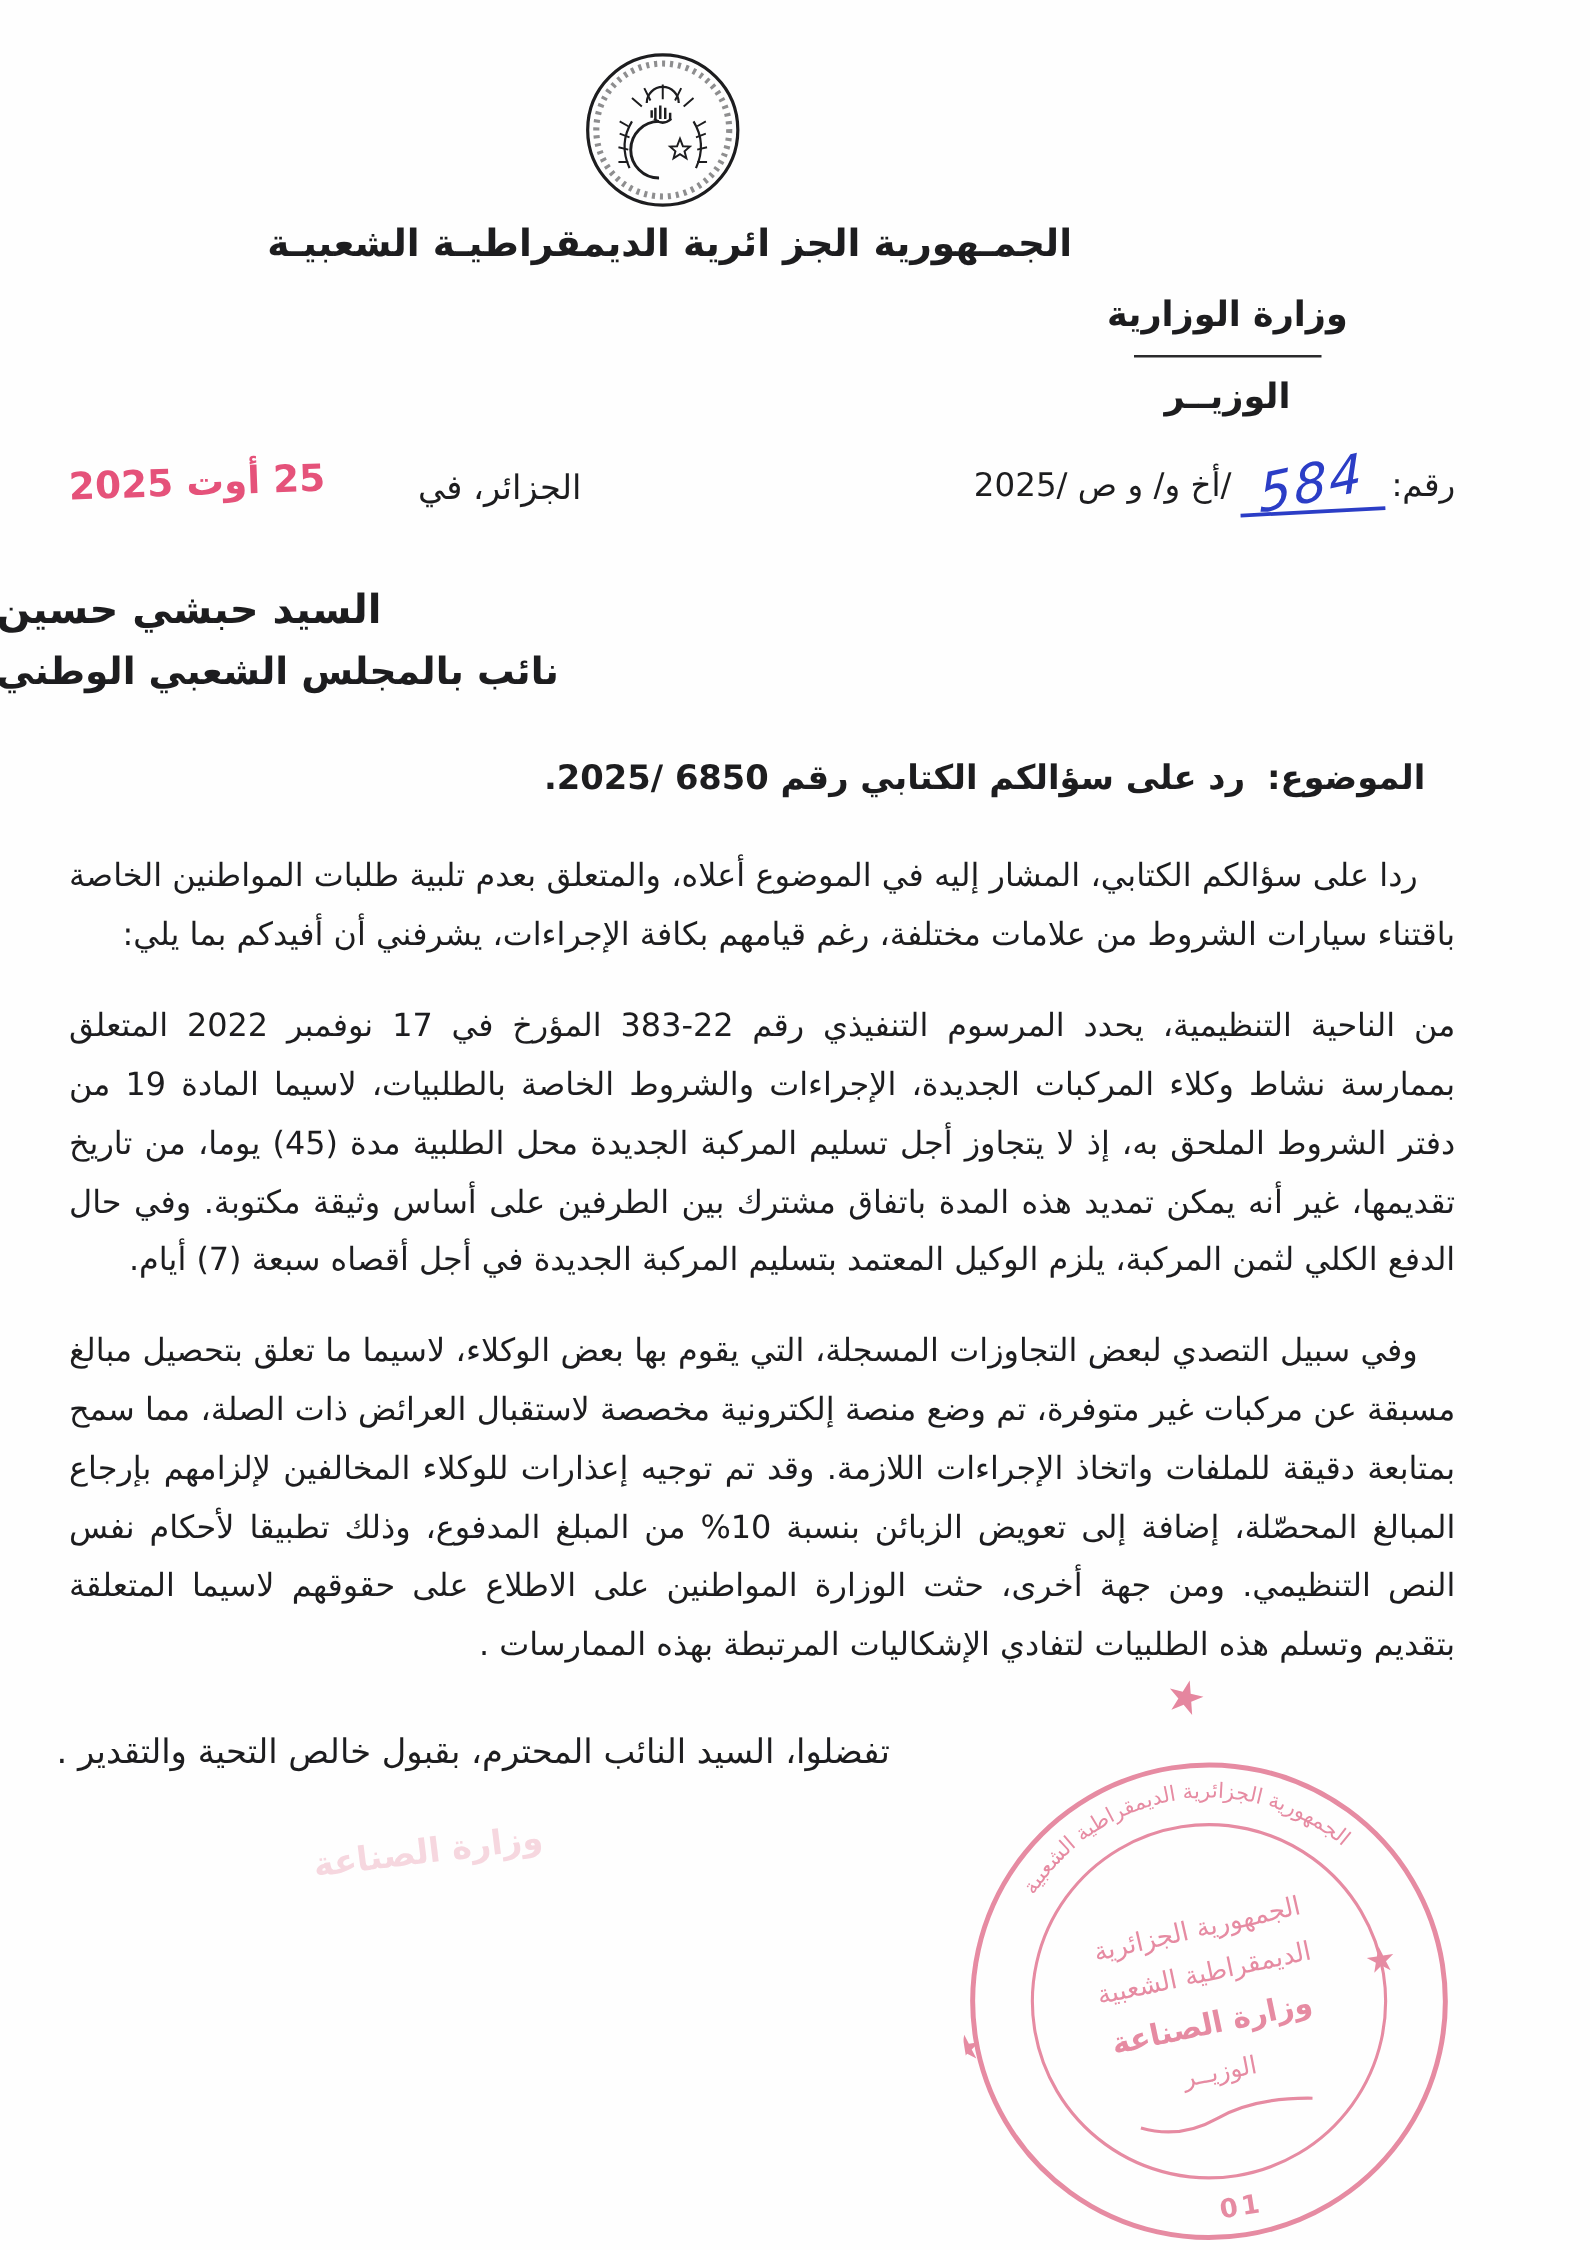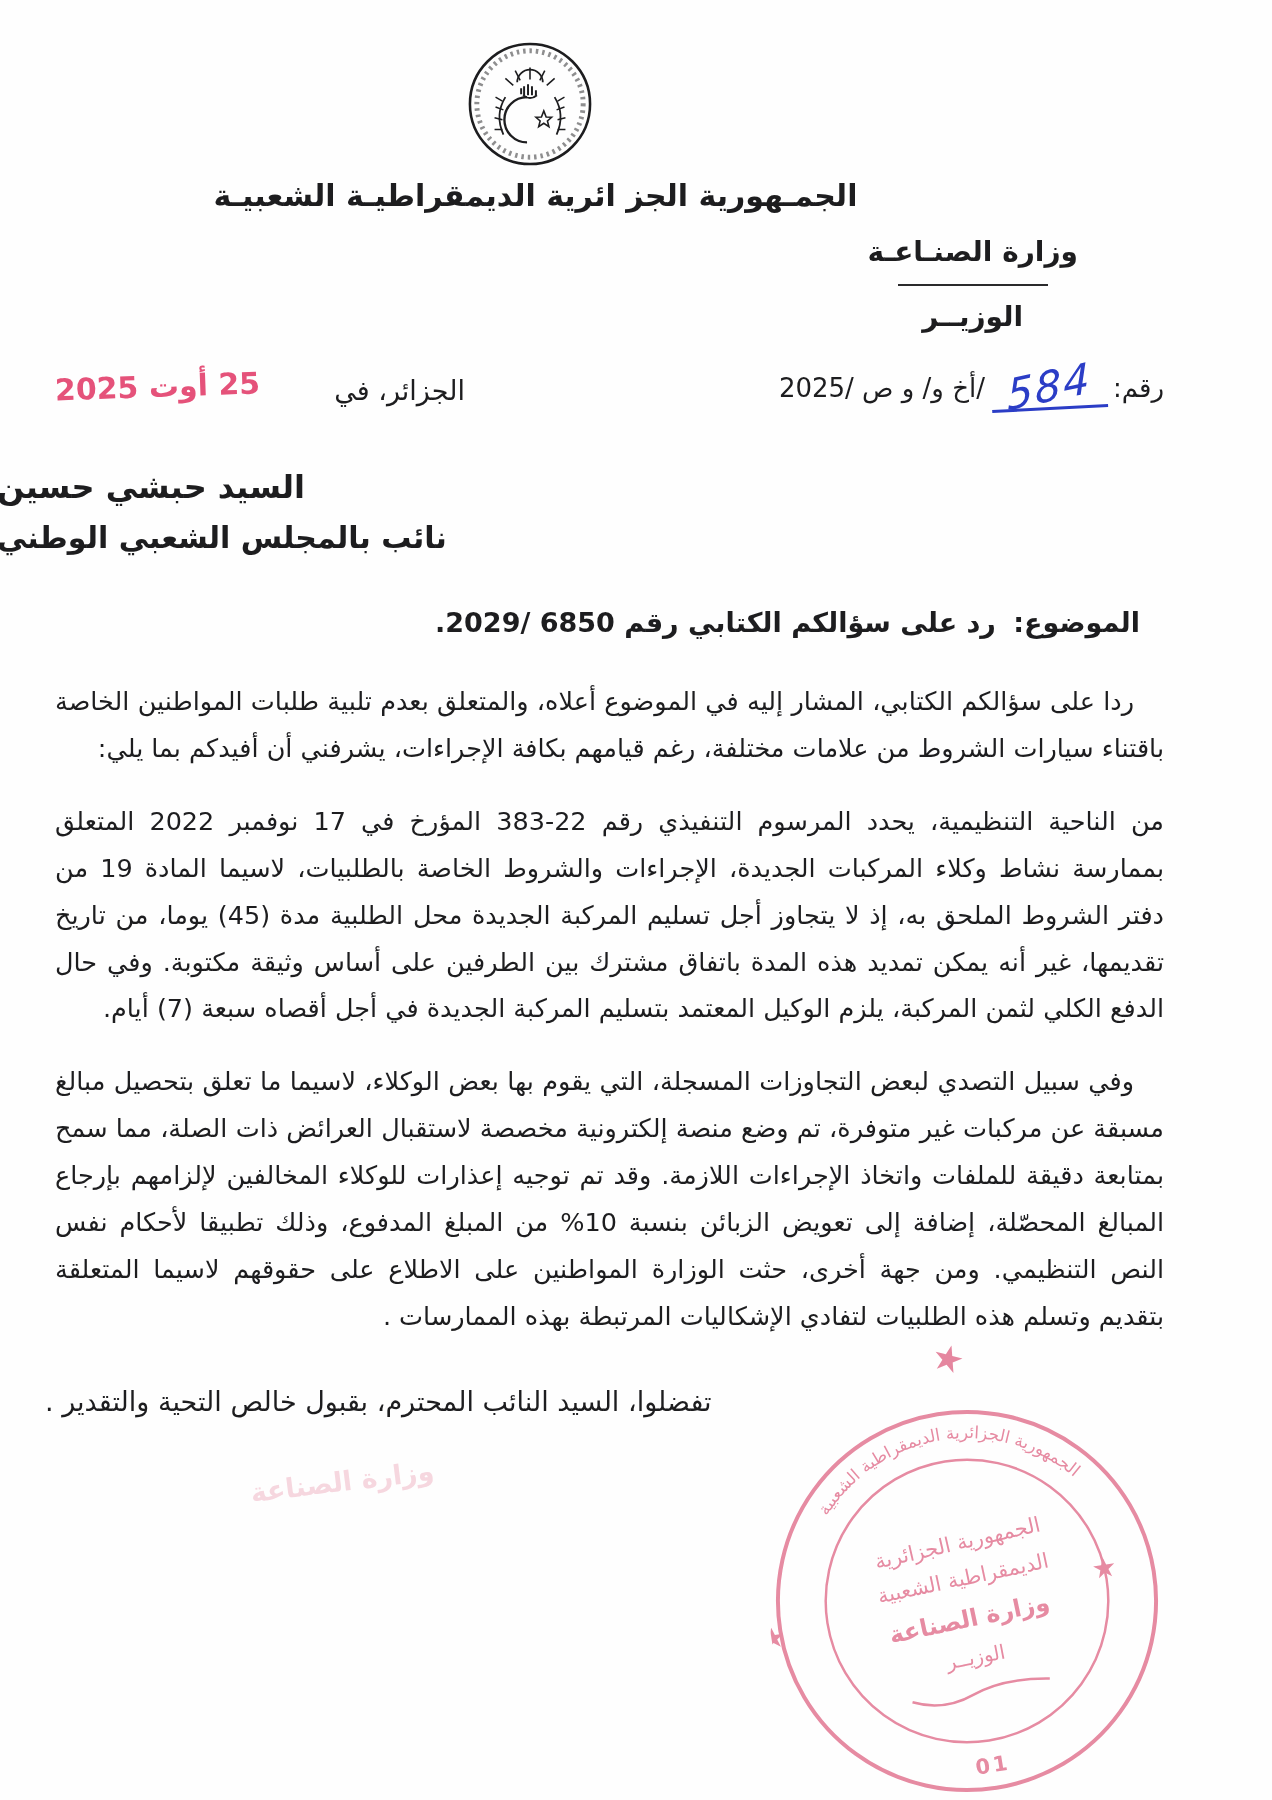--- a/index.html
+++ b/index.html
@@ -98,21 +98,21 @@
 
           <path d="M92 96 q9 -20 -2 -38" stroke-width="1.8"></path>
           <path d="M93 62 l7 -4 m-8 13 l8 -3 m-7 13 l8 -2 m-8 12 l8 0" stroke-width="1.5"></path>
         </g>
       </svg>
     </div>
 
     <div class="republic">الجمـهورية الجز ائرية الديمقراطيـة الشعبيـة</div>
 
     <div class="ministry-block">
-      <div class="ministry">وزارة الصنـاعـة</div>
+      <div class="ministry">وزارة الوزارية</div>
       <div class="rule"></div>
       <div class="minister">الوزيــر</div>
     </div>
 
     <div class="ref-row">
       <div class="ref">
         <span>رقم:</span><span class="ref-slot"><span class="scribble">584</span></span><span>/أخ و/ و ص /2025</span>
       </div>
       <div class="place-date">
         <span>الجزائر، في</span>
@@ -120,21 +120,21 @@
       </div>
     </div>
 
     <div class="recipient">
       <div class="r-name">السيد حبشي حسين</div>
       <div class="r-title">نائب بالمجلس الشعبي الوطني</div>
     </div>
 
     <div class="subject">
       <span class="s-label">الموضوع:</span>
-      <span>رد على سؤالكم الكتابي رقم 6850 /2029.</span>
+      <span>رد على سؤالكم الكتابي رقم 6850 /2025.</span>
     </div>
 
     <div class="body">
       <p class="first">ردا على سؤالكم الكتابي، المشار إليه في الموضوع أعلاه، والمتعلق بعدم تلبية طلبات المواطنين الخاصة باقتناء سيارات الشروط من علامات مختلفة، رغم قيامهم بكافة الإجراءات، يشرفني أن أفيدكم بما يلي:</p>
       <p class="flush">من الناحية التنظيمية، يحدد المرسوم التنفيذي رقم 22-383 المؤرخ في 17 نوفمبر 2022 المتعلق بممارسة نشاط وكلاء المركبات الجديدة، الإجراءات والشروط الخاصة بالطلبيات، لاسيما المادة 19 من دفتر الشروط الملحق به، إذ لا يتجاوز أجل تسليم المركبة الجديدة محل الطلبية مدة (45) يوما، من تاريخ تقديمها، غير أنه يمكن تمديد هذه المدة باتفاق مشترك بين الطرفين على أساس وثيقة مكتوبة. وفي حال الدفع الكلي لثمن المركبة، يلزم الوكيل المعتمد بتسليم المركبة الجديدة في أجل أقصاه سبعة (7) أيام.</p>
       <p>وفي سبيل التصدي لبعض التجاوزات المسجلة، التي يقوم بها بعض الوكلاء، لاسيما ما تعلق بتحصيل مبالغ مسبقة عن مركبات غير متوفرة، تم وضع منصة إلكترونية مخصصة لاستقبال العرائض ذات الصلة، مما سمح بمتابعة دقيقة للملفات واتخاذ الإجراءات اللازمة. وقد تم توجيه إعذارات للوكلاء المخالفين لإلزامهم بإرجاع المبالغ المحصّلة، إضافة إلى تعويض الزبائن بنسبة 10% من المبلغ المدفوع، وذلك تطبيقا لأحكام نفس النص التنظيمي. ومن جهة أخرى، حثت الوزارة المواطنين على الاطلاع على حقوقهم لاسيما المتعلقة بتقديم وتسلم هذه الطلبيات لتفادي الإشكاليات المرتبطة بهذه الممارسات .</p>
     </div>
 
     <div class="closing">تفضلوا، السيد النائب المحترم، بقبول خالص التحية والتقدير .</div>
   </div>

